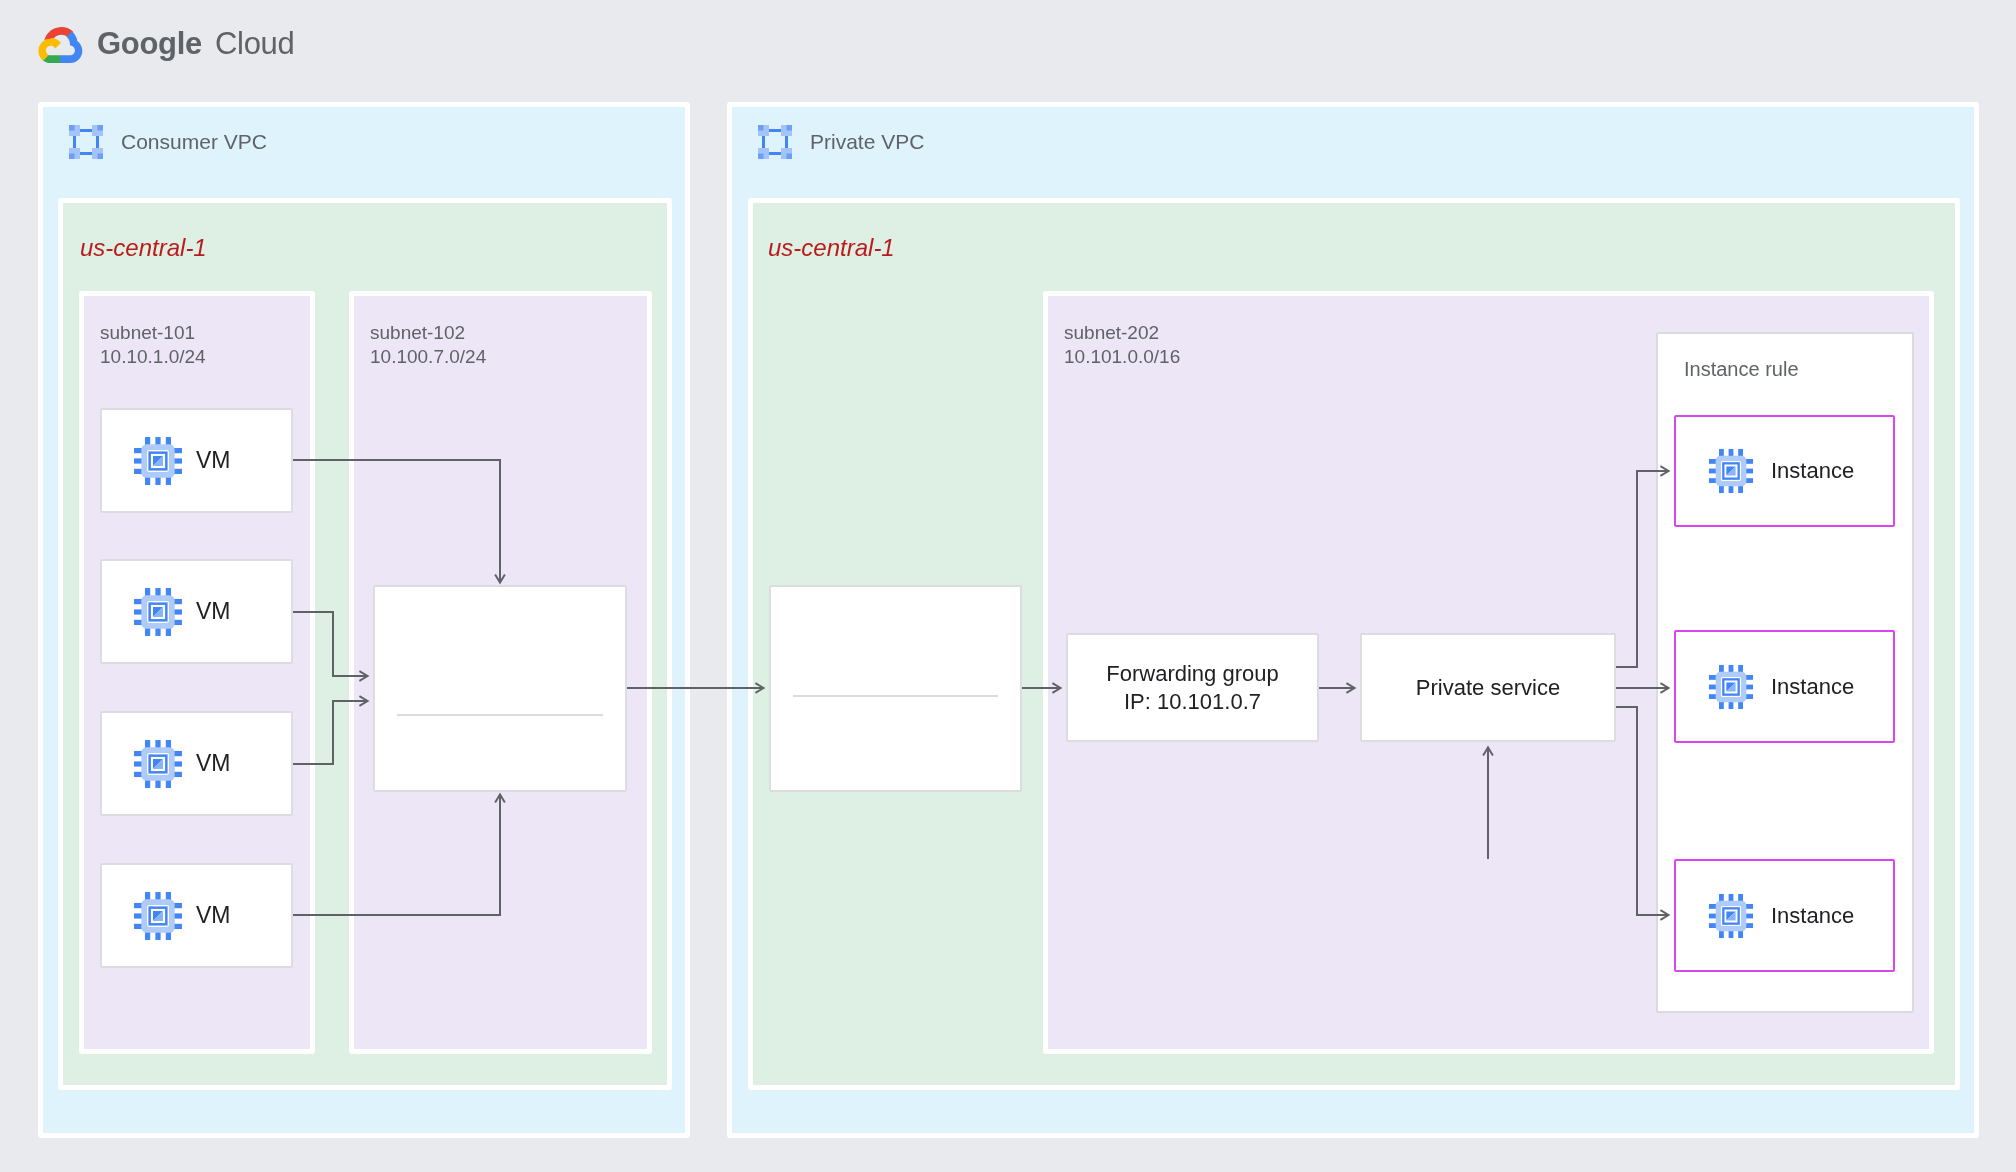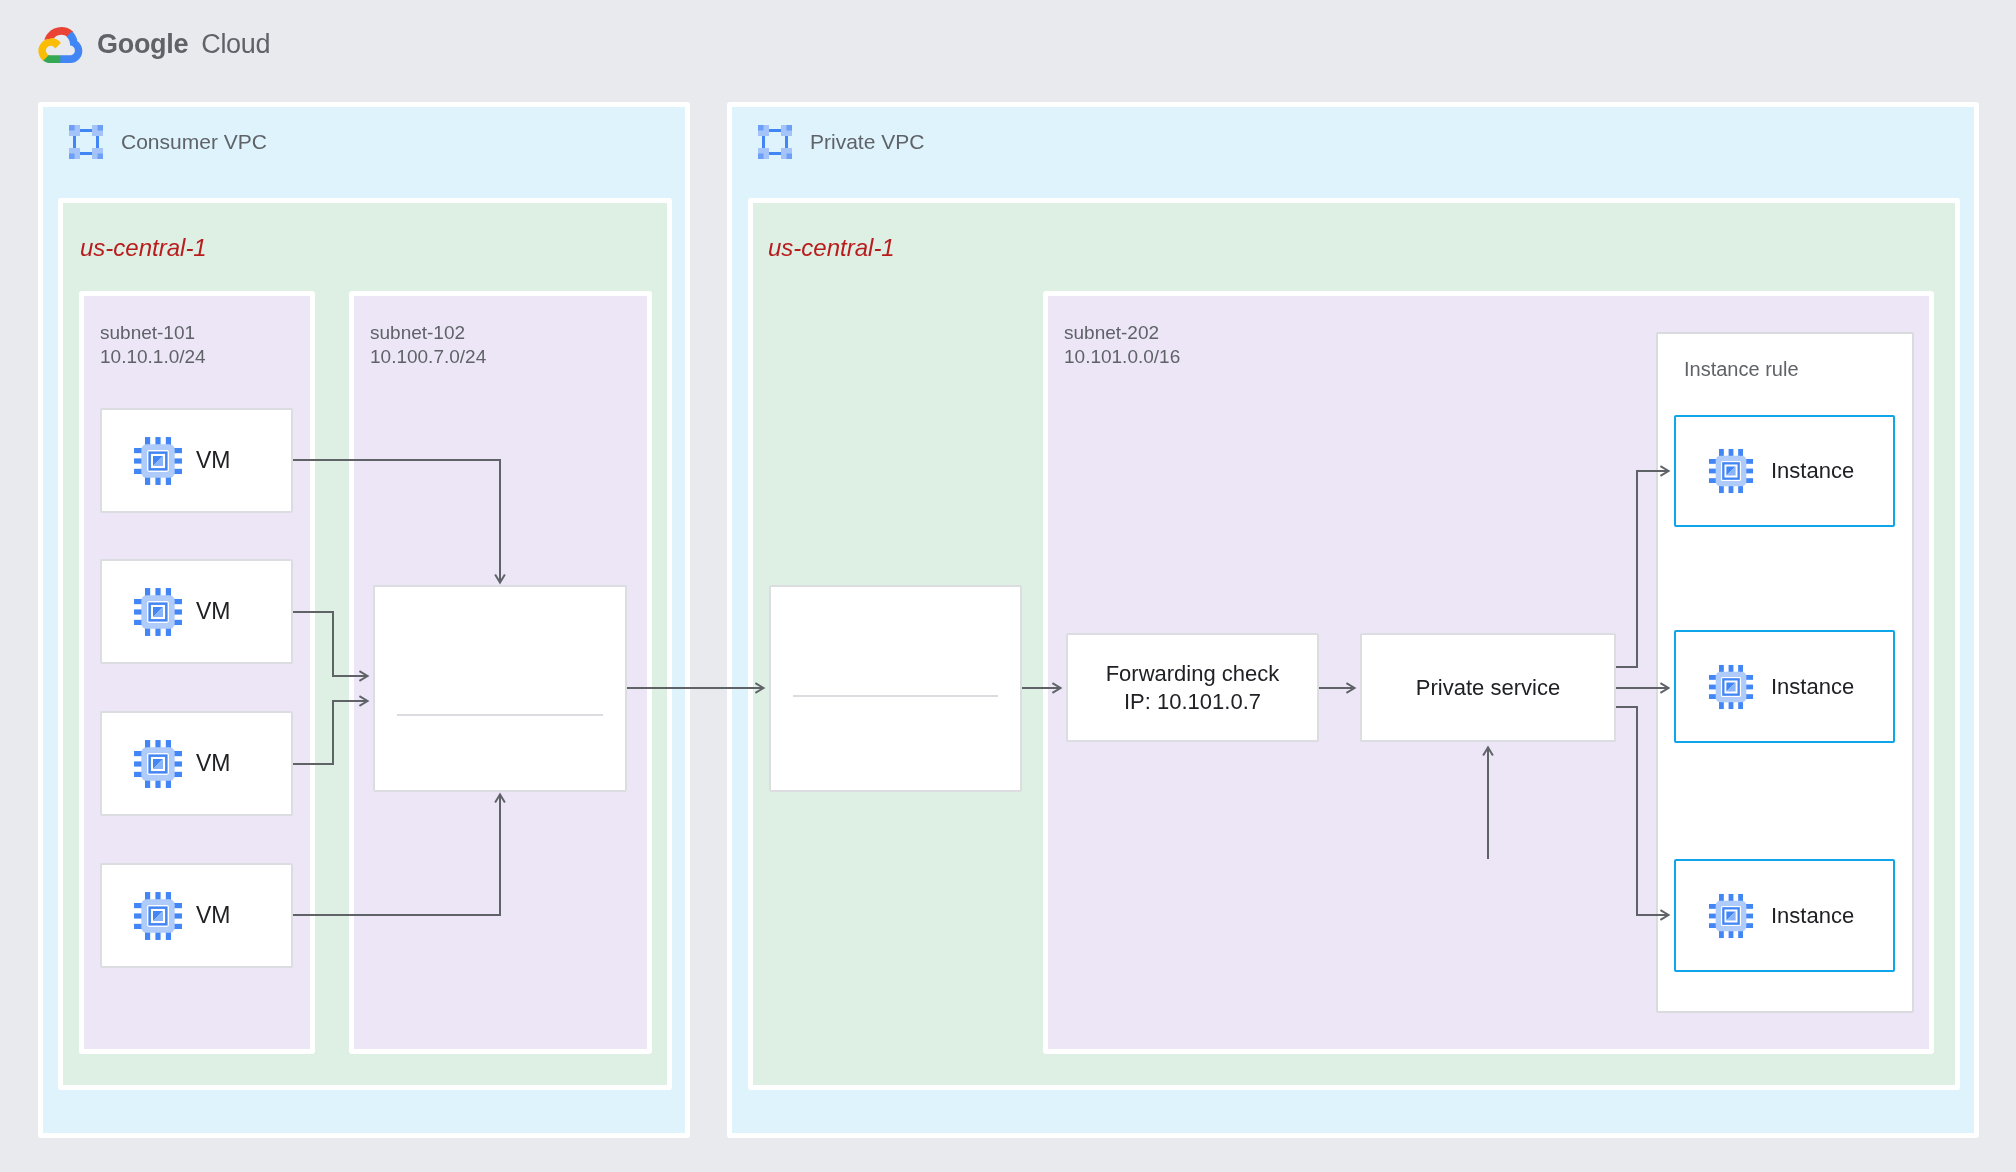--- a/index.html
+++ b/index.html
@@ -6,39 +6,39 @@
   .canvas{position:relative;width:2016px;height:1172px;background:#E8EAED;overflow:hidden;
           font-family:"Liberation Sans","DejaVu Sans",sans-serif;}
   .abs{position:absolute;}
   
   .vpc{background:#DFF3FC;border:5px solid #fff;border-radius:3px;box-sizing:border-box;}
   .region{background:#DEEFE3;border:5px solid #fff;border-radius:3px;box-sizing:border-box;}
   .subnet{background:#ECE6F6;border:5px solid #fff;border-radius:3px;box-sizing:border-box;}
   
   .node{background:#fff;border:2px solid #DBDDE1;border-radius:2px;box-sizing:border-box;z-index:2;}
   .group{background:#fff;border:2px solid #D9DBDE;border-radius:2px;box-sizing:border-box;z-index:1;}
-  .inner-node{background:#fff;border:2px solid #0ea5e9;border-radius:2px;box-sizing:border-box;z-index:2;}
+  .inner-node{background:#fff;border:2px solid #d946ef;border-radius:2px;box-sizing:border-box;z-index:2;}
   
   .vpc-header{display:flex;align-items:center;gap:15px;z-index:3;}
   .vpc-header .txt{font-size:21px;color:#5F6368;}
   .region-label{font-size:24px;color:#b91c1c;z-index:3;font-style:italic;}
   .subnet-label{font-size:19px;line-height:24px;color:#5F6368;z-index:3;}
   .subnet-label span{display:block;}
   .group-label{font-size:20px;color:#5F6368;z-index:3;}
   .chip-row{display:flex;align-items:center;height:100%;box-sizing:border-box;}
   .node-title{font-size:22px;color:#202124;text-align:center;}
   .node-title span{display:block;}
   .node-sub{font-size:19px;line-height:22px;color:#75787B;text-align:center;}
   .node-sub span{display:block;}
   .divider{height:2px;background:#DADCE0;z-index:3;}
   .center-flex{display:flex;align-items:center;justify-content:center;flex-direction:column;}
   .lh29{line-height:29px;}
   
   .logo{display:flex;align-items:center;gap:13px;}
-  .logo .word{font-size:27px;color:#5F6368;letter-spacing:-0.3px;}
+  .logo .word{font-size:31px;color:#5F6368;letter-spacing:-0.3px;}
   .logo .w1{font-weight:600;}
   .logo .w2{font-weight:400;}
   svg.arrows{position:absolute;left:0;top:0;z-index:4;pointer-events:none;}
   .icon{display:inline-flex;flex:none;}
 </style>
 </head>
 <body>
 
 <div class="canvas">
 
@@ -190,21 +190,21 @@
   <div class="abs node-title" style="left:769px;top:639px;width:253px;">Service attachment</div>
   <div class="abs divider" style="left:793px;top:695px;width:205px;"></div>
   <div class="abs node-sub" style="left:769px;top:713px;width:253px;">
     <span>Name: service-1</span>
     <span>Subnet:</span>
     <span>192.168.0.0/16</span>
   </div>
 
   <div class="abs node center-flex" style="left:1066px;top:633px;width:253px;height:109px;">
     <div class="node-title" style="line-height:28px;">
-      <span>Forwarding check</span>
+      <span>Forwarding group</span>
       <span>IP: 10.101.0.7</span>
     </div>
   </div>
 
   <div class="abs node center-flex" style="left:1360px;top:633px;width:256px;height:109px;">
     <div class="node-title">Private service</div>
   </div>
 
 
   <div class="abs group" style="left:1656px;top:332px;width:258px;height:681px;"></div>

